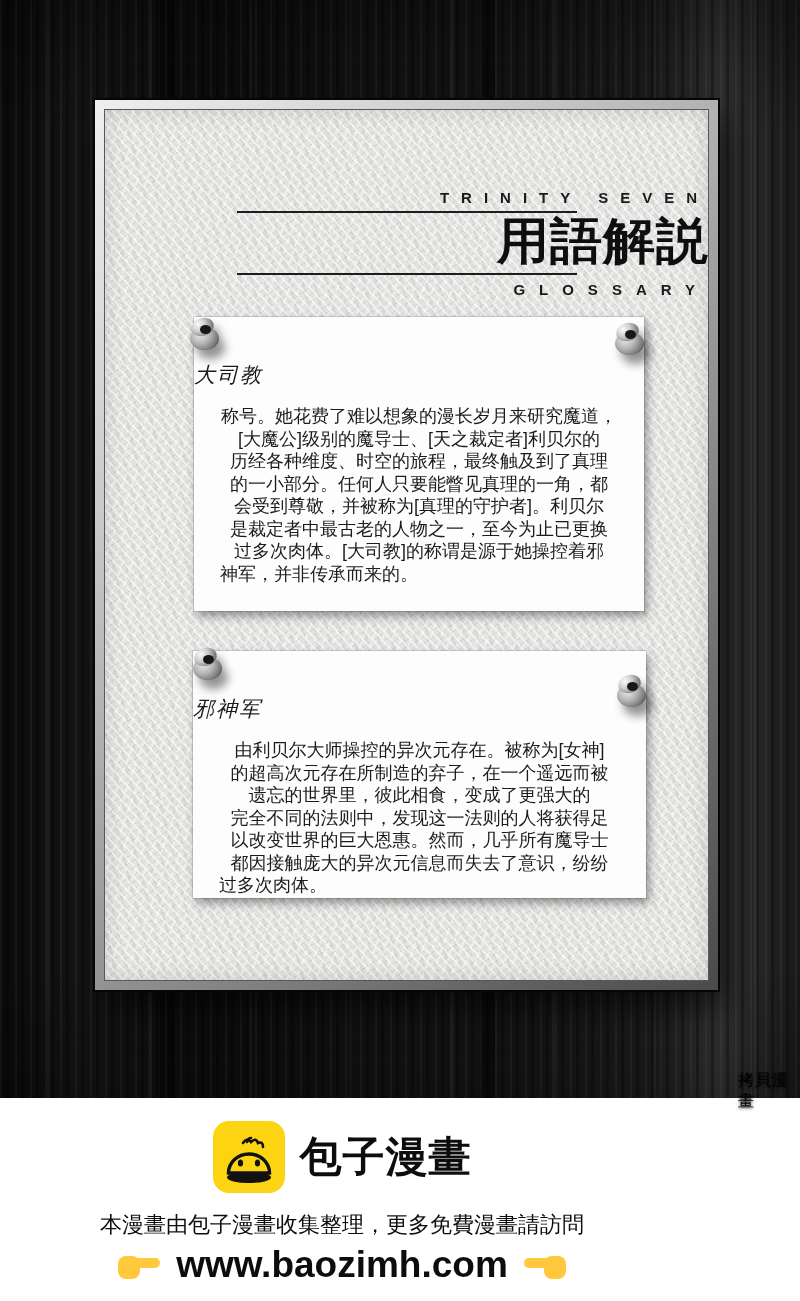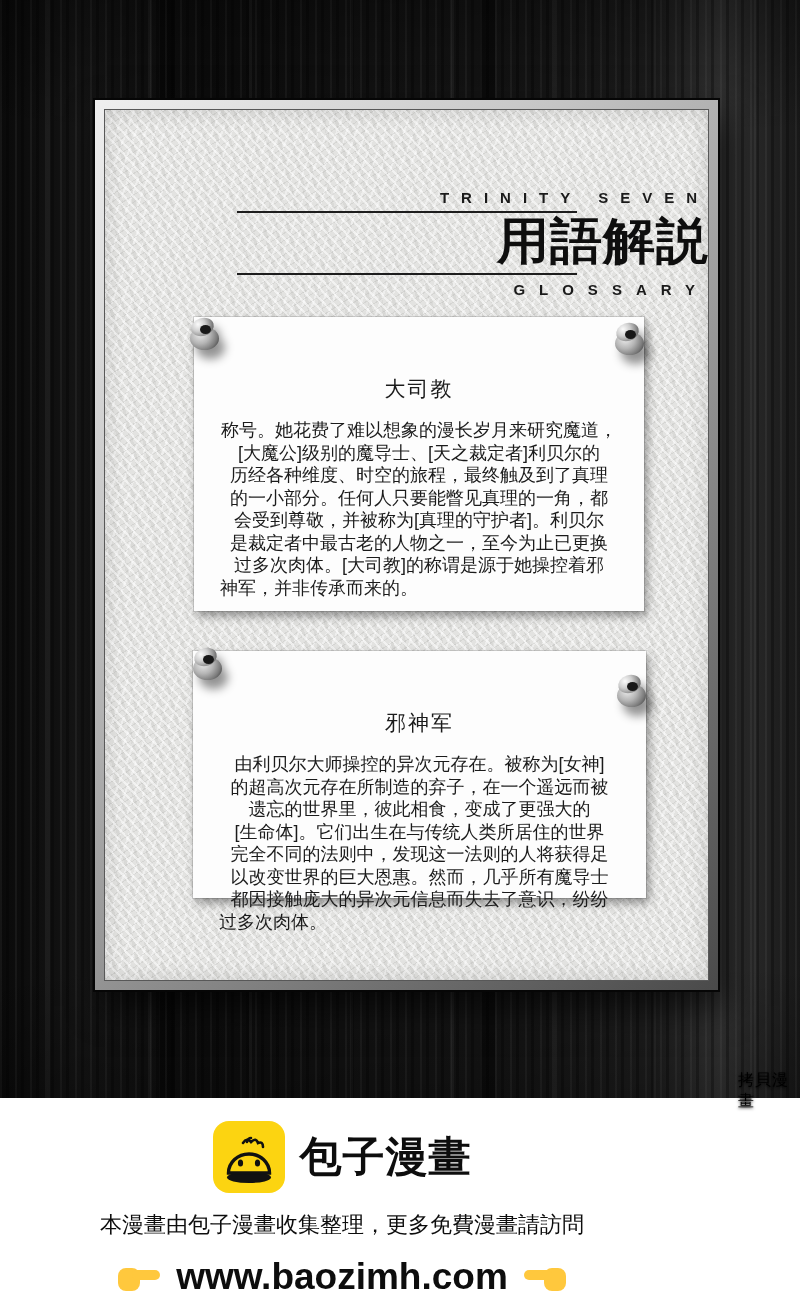--- a/index.html
+++ b/index.html
@@ -49,21 +49,21 @@
   .sub-title { margin-top:6px; font-size:15px; font-weight:bold; letter-spacing:14px; text-indent:14px; color:#1a1a1a; }
 
   
   .card {
     position:absolute; background:#fdfdfd;
     box-shadow:3px 5px 9px rgba(0,0,0,.38), 0 0 0 1px rgba(120,120,120,.25);
     color:#1b1b1b;
   }
   .card-1 { left:90px; top:208px; width:450px; height:294px; }
   .card-2 { left:89px; top:542px; width:453px; height:247px; }
-  .card-term { text-align:center; margin-top:58px; font-size:21px; letter-spacing:2px; }
+  .card-term { margin-top:44px; font-size:21px; letter-spacing:2px;font-style:italic; }
   .card-body { margin-top:16px; padding:0 26px; font-size:18px; line-height:22.5px; }
   .card-body .line { white-space:nowrap; text-align:center; }
   .card-body .line:last-child { text-align:left; }
 
   
   .pin { position:absolute; width:32px; height:35px; filter:drop-shadow(6px 9px 5px rgba(0,0,0,.42)); }
   .pin-knob {
     position:absolute; left:1px; top:0; width:23px; height:18px; border-radius:50%;
     background:radial-gradient(circle at 35% 28%, #fbfbfb 0%, #cfcfcf 35%, #8e8e8e 65%, #3c3c3c 100%);
     transform:rotate(-18deg);
@@ -83,21 +83,21 @@
     position:absolute; left:738px; top:1070px; font-size:16px; letter-spacing:1px;
     color:#000000; text-shadow:0 1px 3px rgba(0,0,0,.9);
   }
 
   
   .footer { position:absolute; left:0; top:1098px; width:684px; height:203px; background:#ffffff; text-align:center; color:#0d0d0d; }
   .brand-row { display:flex; justify-content:center; align-items:center; gap:15px; margin-top:23px; }
   .brand-logo { width:72px; height:72px; border-radius:16px; display:flex; align-items:center; justify-content:center; }
   .brand-name { font-size:42px; font-weight:bold; letter-spacing:1px; }
   .notice { margin-top:17px; font-size:22px; font-weight:normal; }
-  .url-row { margin-top:16px; display:flex; justify-content:center; align-items:center; gap:14px; }
+  .url-row { margin-top:4px; display:flex; justify-content:center; align-items:center; gap:14px; }
   .url-text { font-size:37px; font-weight:bold; }
   .hand { width:46px; height:32px; }
 </style>
 </head>
 <body>
 
 <div class="page">
 
   <div class="wood"></div>
 
@@ -145,21 +145,20 @@
         <div class="pin pin-c2-right">
           <div class="pin-base"></div>
             <div class="pin-knob"></div>
             <div class="pin-hole"></div>
         </div>
         <div class="card-term">邪神军</div>
         <div class="card-body">
             <div class="line">由利贝尔大师操控的异次元存在。被称为[女神]</div>
             <div class="line">的超高次元存在所制造的弃子，在一个遥远而被</div>
             <div class="line">遗忘的世界里，彼此相食，变成了更强大的</div>
-            <div class="line">[生命体]。它们出生在与传统人类所居住的世界</div>
             <div class="line">完全不同的法则中，发现这一法则的人将获得足</div>
             <div class="line">以改变世界的巨大恩惠。然而，几乎所有魔导士</div>
             <div class="line">都因接触庞大的异次元信息而失去了意识，纷纷</div>
             <div class="line">过多次肉体。</div>
           </div>
       </div>
 
     </div>
   </div>
 

